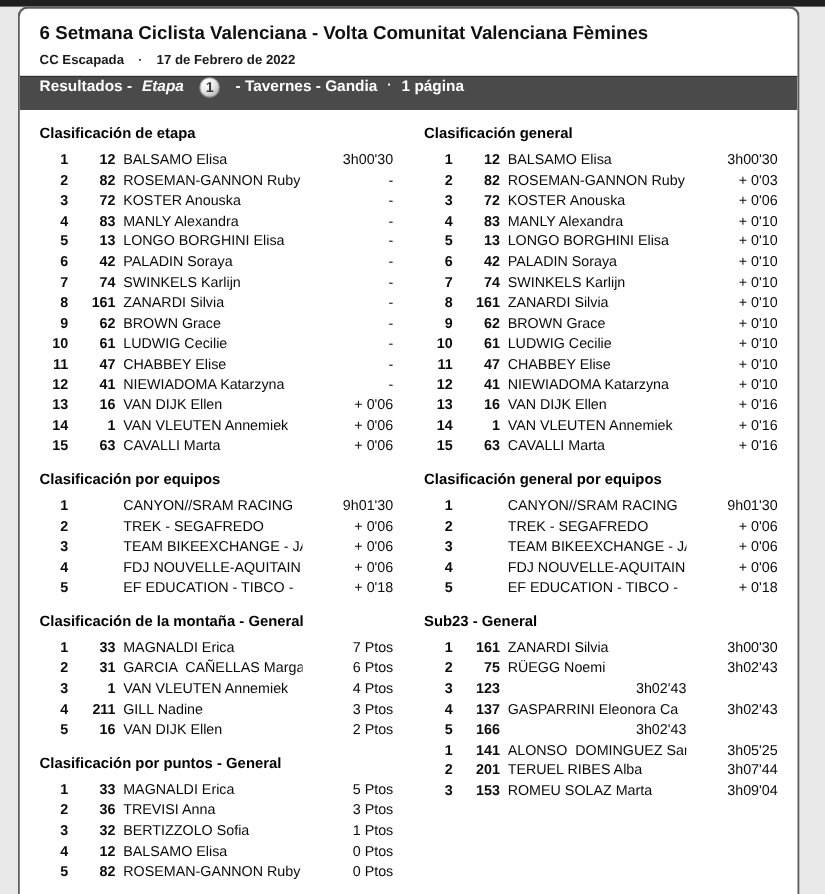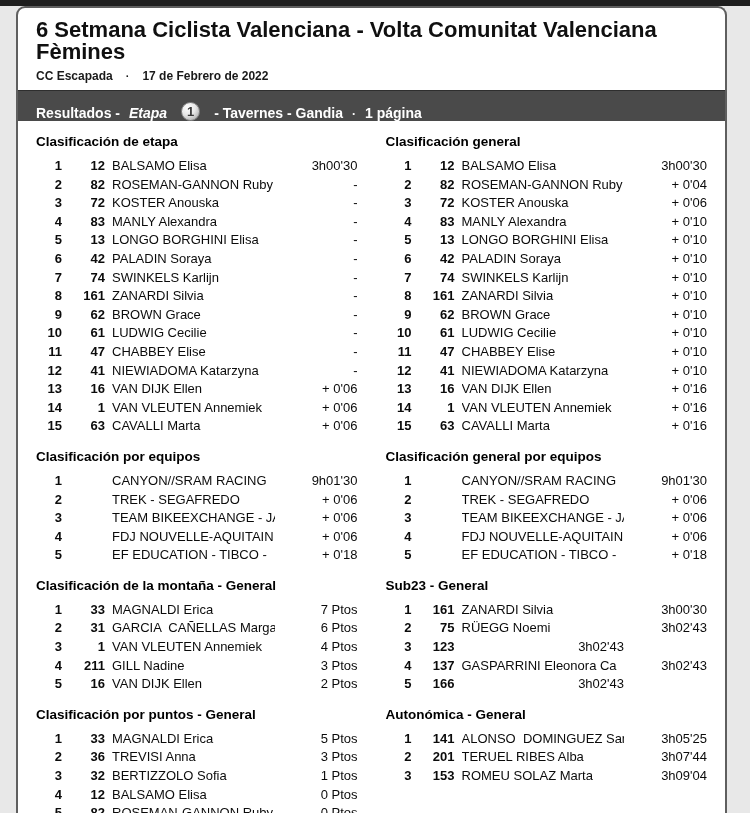--- a/index.html
+++ b/index.html
@@ -14,31 +14,31 @@
     margin-left:16px;
     width:707px;height:806px;
     background:#ffffff;
     border:2px solid #5f5f5f;border-bottom:none;
     border-radius:9px 9px 0 0;
     box-sizing:content-box;
     overflow:hidden;
   }
   .card-header{padding:11px 18px 7px 18px;}
   .page-title{
-    margin:0;font-size:22px;font-weight:bold;color:#101010;
+    margin:0;font-size:17px;font-weight:bold;color:#101010;
     letter-spacing:0;line-height:22px;
   }
   .subtitle{
     margin-top:6px;font-size:12px;font-weight:bold;color:#1a1a1a;line-height:14px;
   }
   .subtitle .mid-dot{margin:0 13px;font-size:11px;}
   .result-bar{
     height:30px;background:#4a4a4a;border-top:1px solid #2e2e2e;
     color:#ffffff;font-weight:bold;font-size:14px;
-    display:flex;align-items:flex-end;
+    display:flex;align-items:flex-start;
     padding:0 18px;
   }
   .result-bar .stage-label{margin-left:9px;font-style:italic;}
   .result-bar .route{margin-left:14px;}
   .result-bar .bar-dot{margin-left:9px;font-size:12px;}
   .result-bar .pages{margin-left:9px;}
   .stage-badge{
     margin-left:14px;
     width:19px;height:19px;border-radius:50%;
     background:radial-gradient(circle at 35% 28%,#ffffff 0%,#e8e8e8 45%,#9a9a9a 100%);
@@ -196,21 +196,21 @@
           <div class="row">
             <span class="rank">1</span>
             <span class="dorsal">12</span>
             <span class="name">BALSAMO Elisa</span>
             <span class="value">3h00'30</span>
           </div>
           <div class="row">
             <span class="rank">2</span>
             <span class="dorsal">82</span>
             <span class="name">ROSEMAN-GANNON Ruby</span>
-            <span class="value">+ 0'04</span>
+            <span class="value">+ 0'03</span>
           </div>
           <div class="row">
             <span class="rank">3</span>
             <span class="dorsal">72</span>
             <span class="name">KOSTER Anouska</span>
             <span class="value">+ 0'06</span>
           </div>
           <div class="row">
             <span class="rank">4</span>
             <span class="dorsal">83</span>
@@ -452,21 +452,20 @@
           </div>
           <div class="row">
             <span class="rank">5</span>
             <span class="dorsal">82</span>
             <span class="name">ROSEMAN-GANNON Ruby</span>
             <span class="value">0 Ptos</span>
           </div>
         </div>
     </div>
     <div class="section">
-      <div class="section-title">Autonómica - General</div>
       <div class="rows">
           <div class="row">
             <span class="rank">1</span>
             <span class="dorsal">141</span>
             <span class="name">ALONSO  DOMINGUEZ San</span>
             <span class="value">3h05'25</span>
           </div>
           <div class="row">
             <span class="rank">2</span>
             <span class="dorsal">201</span>

